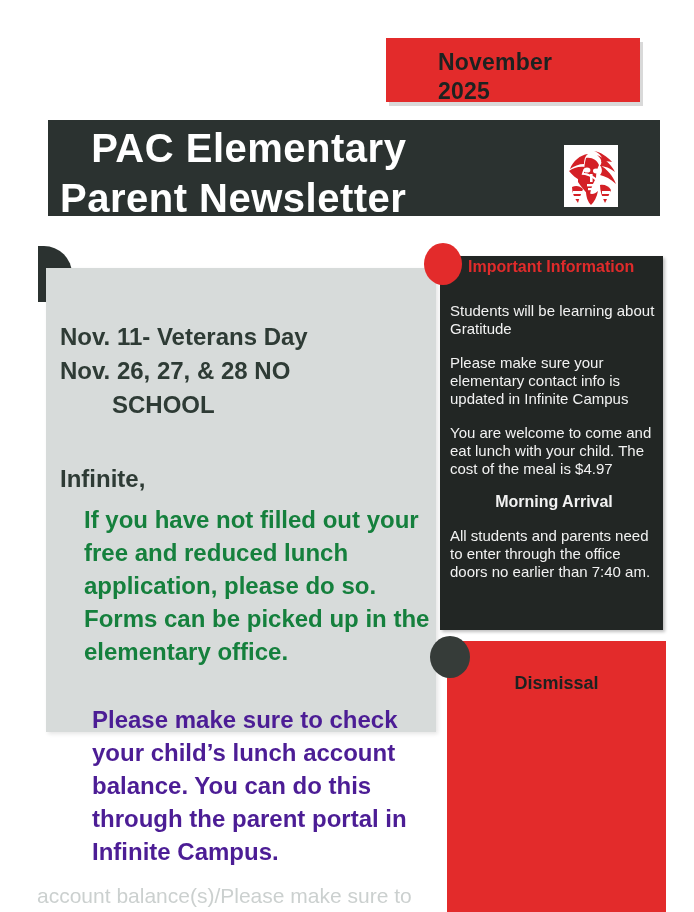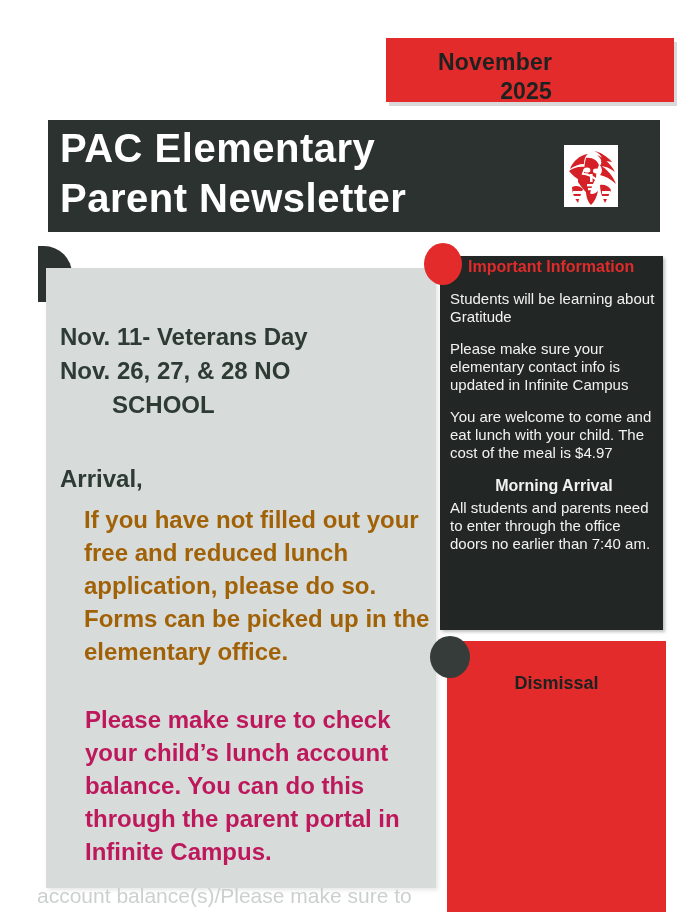--- a/index.html
+++ b/index.html
@@ -14,46 +14,46 @@
     overflow: hidden;
     font-family: "Liberation Sans", sans-serif;
     background: #ffffff;
   }
 
   
   .month-banner {
     position: absolute;
     left: 386px;
     top: 38px;
-    width: 288px;
+    width: 254px;
     height: 64px;
     background: #e32b2b;
     box-shadow: 3px 4px 0 rgba(120,120,120,0.28);
-    text-align: right;
   }
   .month-banner .month-text {
     position: absolute;
     left: 52px;
     top: 10px;
     color: #1d2220;
     font-size: 23px;
     font-weight: bold;
     line-height: 1.27;
     letter-spacing: 0.2px;
     white-space: pre-line;
   }
 
   
   .title-block {
     position: absolute;
     left: 48px;
     top: 120px;
     width: 612px;
-    height: 112px;
+    height: 96px;
     background: #2b3230;
+    text-align: right;
   }
   .title-text {
     position: absolute;
     left: 12px;
     top: 4px;
     color: #ffffff;
     font-size: 40px;
     font-weight: bold;
     line-height: 1.24;
     letter-spacing: 0.5px;
@@ -69,21 +69,21 @@
     overflow: hidden;
   }
   .mascot-frame svg { display: block; }
 
   
   .left-panel {
     position: absolute;
     left: 46px;
     top: 268px;
     width: 390px;
-    height: 620px;
+    height: 464px;
     background: #d7dbda;
     box-shadow: 2px 2px 4px rgba(0,0,0,0.10);
   }
   .left-tab {
     position: absolute;
     left: 38px;
     top: 246px;
     width: 34px;
     height: 56px;
     background: #2b3230;
@@ -109,31 +109,31 @@
     top: 197px;
     color: #2e3b35;
     font-size: 24px;
     font-weight: bold;
   }
   .para1 {
     position: absolute;
     left: 38px;
     top: 235px;
     width: 352px;
-    color: #a16207;
+    color: #15803d;
     font-size: 24px;
     font-weight: bold;
     line-height: 1.38;
   }
   .para2 {
     position: absolute;
-    left: 39px;
+    left: 46px;
     top: 435px;
     width: 352px;
-    color: #be185d;
+    color: #4c1d95;
     font-size: 24px;
     font-weight: bold;
     line-height: 1.38;
   }
   .ghost-line {
     position: absolute;
     left: 37px;
     top: 884px;
     width: 420px;
     color: #c9cecd;
@@ -172,21 +172,21 @@
   }
   .info-body {
     position: absolute;
     left: 10px;
     top: 30px;
     width: 208px;
     color: #f2f2f2;
     font-size: 15px;
     line-height: 1.2;
   }
-  .info-body p { margin: 4px 0 14px 0; }
+  .info-body p { margin: 16px 0 14px 0; }
   .info-body p.tight { margin-bottom: 0; }
   .arrival-head {
     display: block;
     text-align: center;
     font-weight: bold;
     font-size: 16px;
     margin: 14px 0 2px 0;
   }
 
   
@@ -265,21 +265,21 @@
   </div>
 </div>
 
 <div class="left-tab"></div>
 <div class="left-panel">
   <div class="dates">
     <span>Nov. 11- Veterans Day</span>
     <span>Nov. 26, 27, &amp; 28 NO</span>
     <span class="indent">SCHOOL</span>
   </div>
-  <div class="salutation">Arrival,</div>
+  <div class="salutation">Infinite,</div>
   <div class="para1">  If you have not filled out your free and reduced lunch application, please do so.  Forms can be picked up in the elementary office.</div>
   <div class="para2">Please make sure to check your child’s lunch account balance.   You can do this through the parent portal in Infinite Campus.</div>
 </div>
 <div class="ghost-line">account balance(s)/Please make sure to</div>
 
 <div class="info-panel">
   <div class="info-title">Important Information</div>
   <div class="info-body">
     <p>Students will be learning about Gratitude</p>
     <p>Please make sure your elementary contact info is updated in Infinite Campus</p>

